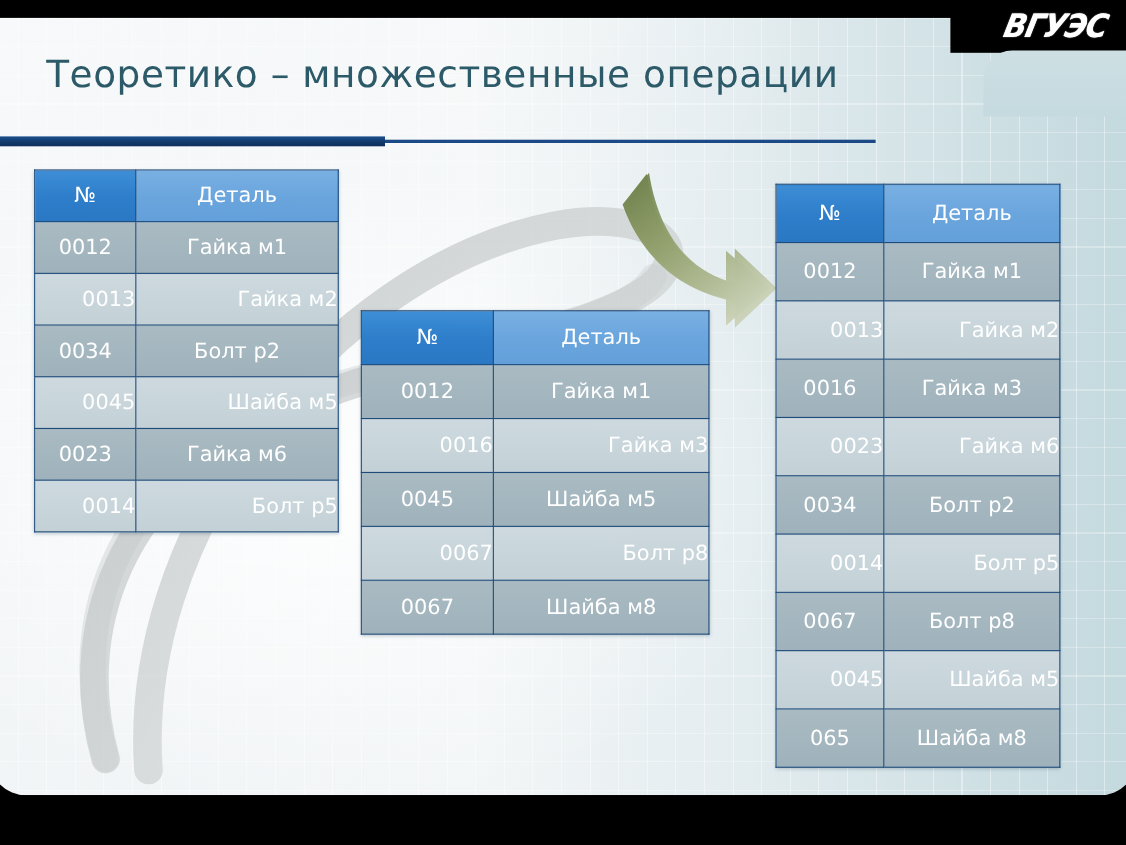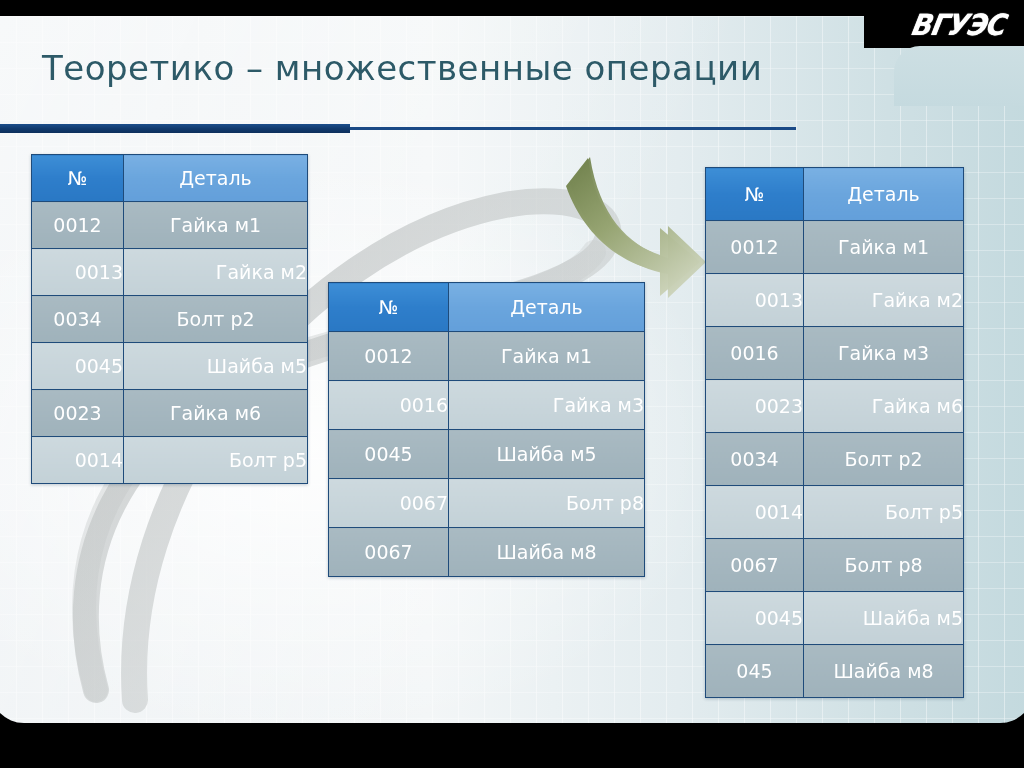--- a/index.html
+++ b/index.html
@@ -368,19 +368,19 @@
       </tr>
       <tr class="row-a">
         <td>0067</td>
         <td>Болт р8</td>
       </tr>
       <tr class="row-b">
         <td>0045</td>
         <td>Шайба м5</td>
       </tr>
       <tr class="row-a">
-        <td>045</td>
+        <td>065</td>
         <td>Шайба м8</td>
       </tr>
     </tbody>
   </table>
 
 </div>
 
 </body></html>

